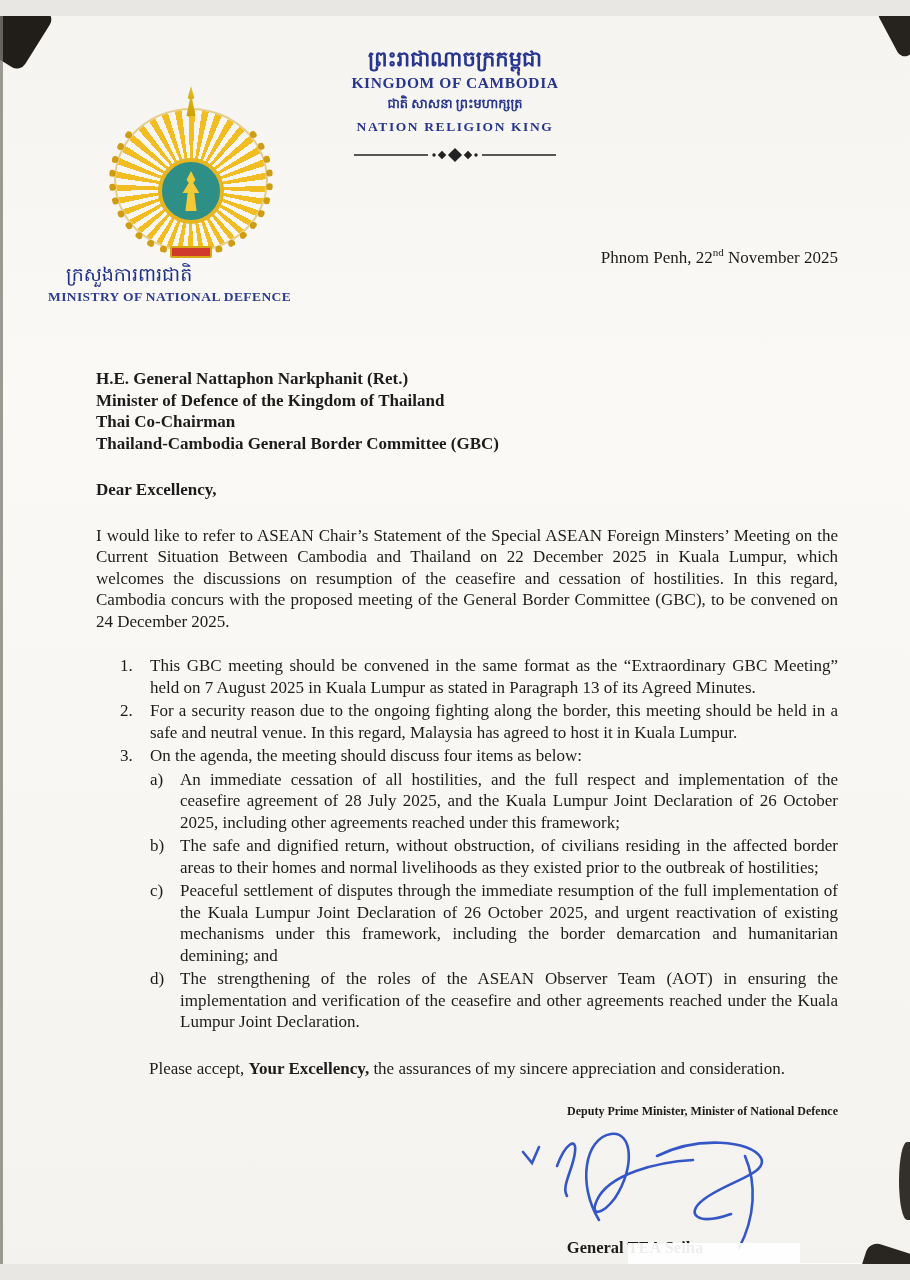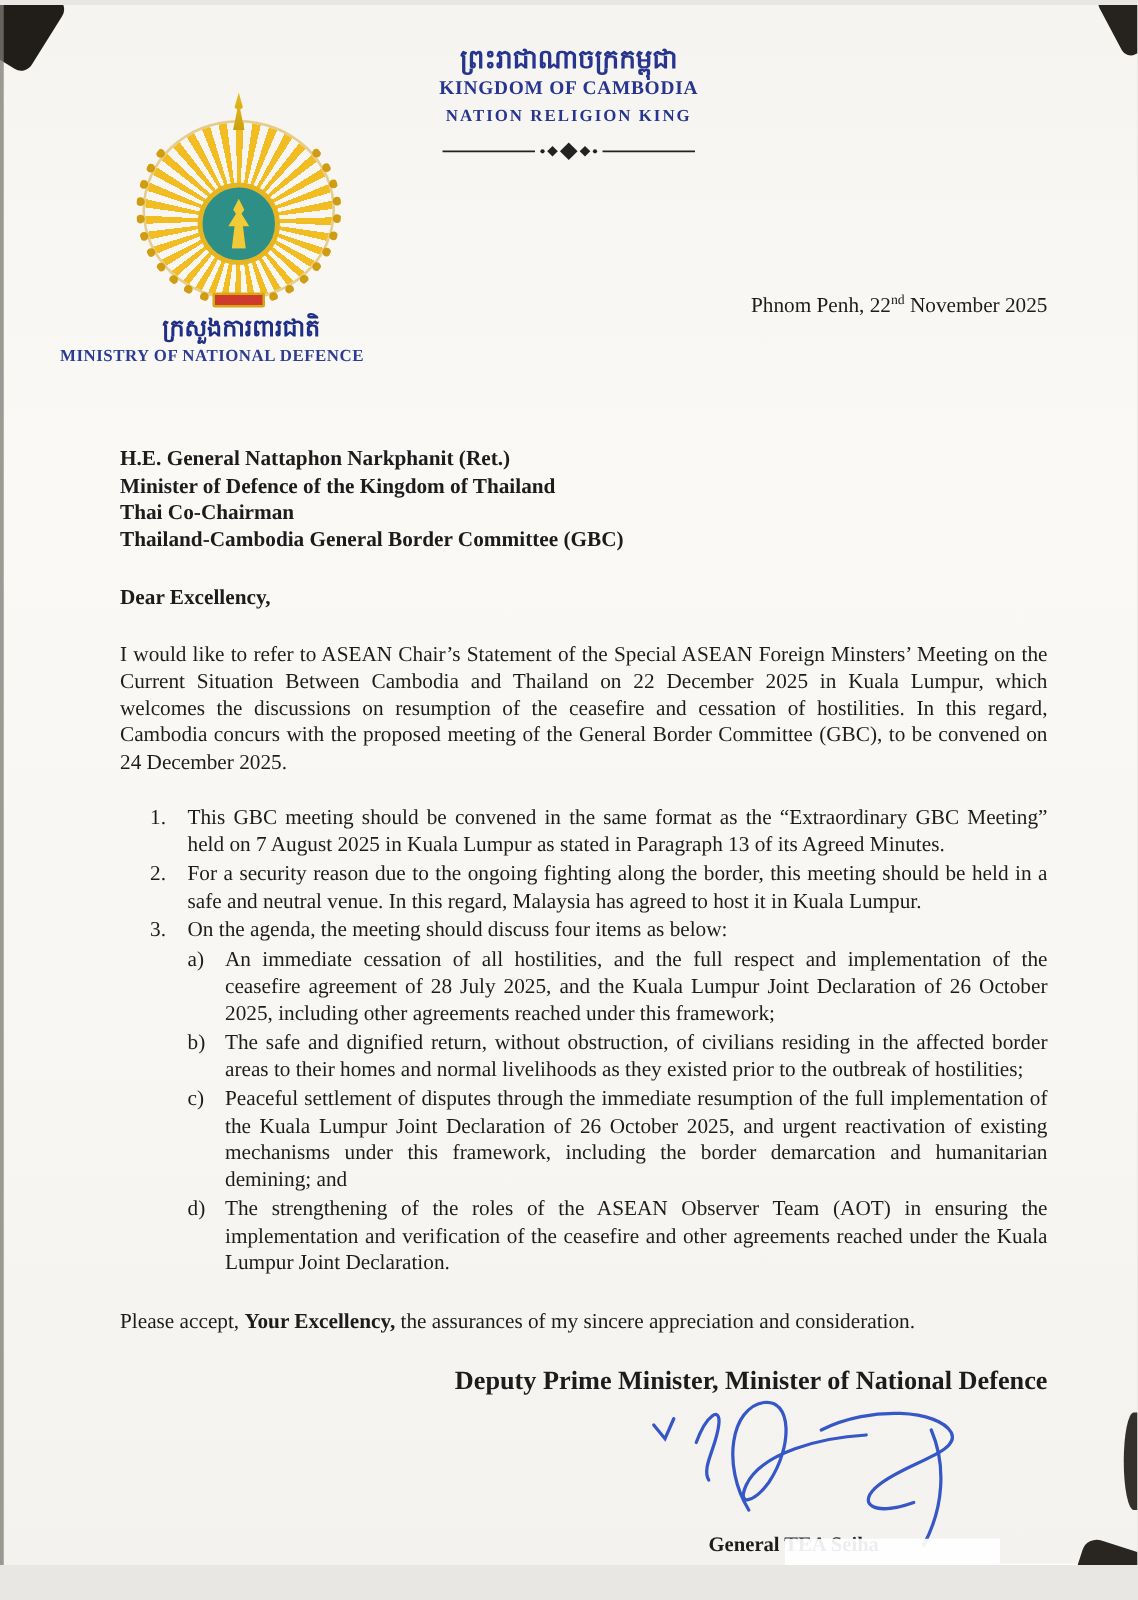--- a/index.html
+++ b/index.html
@@ -1,17 +1,17 @@
 <!DOCTYPE html>
 <html><head>
 <meta charset="utf-8">
 <style>
   html,body { margin:0; padding:0; background:#e8e7e4; }
   .page {
-    position:relative; width:910px; height:1248px; margin:4px auto;
+    position:relative; width:910px; height:1248px; margin:16px auto;
     background: linear-gradient(180deg,#f5f4f0 0%, #faf9f6 30%, #f7f6f2 70%, #f3f2ee 100%);
     font-family:"Liberation Serif", serif; color:#1c1c1c; overflow:hidden;
   }
 
   
   .artifact { position:absolute; z-index:6; }
   .art-tl { left:-16px; top:-20px; width:58px; height:66px; background:#211e1a; transform:rotate(32deg); border-radius:10px; }
   .art-tr { left:886px; top:-18px; width:44px; height:54px; background:#26231f; transform:rotate(-28deg); border-radius:8px; }
   .art-left-edge { left:0; top:0; width:3px; height:1280px; background:#7d7a73; opacity:.75; }
   .art-right-crescent { left:899px; top:1126px; width:16px; height:78px; background:#332f2a; border-radius:50% 0 0 50%; }
@@ -38,41 +38,41 @@
   .emblem-center { position:absolute; left:50px; top:58px; width:66px; height:66px; border-radius:50%;
     background:#2e8f86; border:4px solid #e7b422; box-sizing:border-box; }
   .emblem-figure { width:28px; height:40px; margin:9px auto 0; background:#f2ca35;
     clip-path:polygon(50% 0%, 66% 22%, 58% 30%, 80% 55%, 62% 55%, 70% 100%, 30% 100%, 38% 55%, 20% 55%, 42% 30%, 34% 22%); }
   .emblem-finial { position:absolute; left:77px; top:-14px; width:12px; height:30px;
     background:linear-gradient(#e9ba1e,#caa10e);
     clip-path:polygon(50% 0, 78% 40%, 60% 45%, 88% 100%, 12% 100%, 40% 45%, 22% 40%); }
   .emblem-base { position:absolute; left:62px; top:146px; width:42px; height:12px;
     background:#cf3a2c; border:2px solid #d8a714; border-radius:2px; box-sizing:border-box; }
 
-  .ministry-kh { position:absolute; top:246px; left:66px; width:254px; text-align:center;
-    color:#1f2f86; font-size:19px; font-weight:bold; z-index:1; }
+  .ministry-kh { position:absolute; top:246px; left:66px; width:254px; text-align:left;
+    color:#1f2f86; font-size:19px; font-weight:normal; z-index:1; }
   .ministry-en { position:absolute; top:273px; left:48px; width:290px; text-align:left;
     color:#2c3c92; font-size:13.5px; font-weight:bold; letter-spacing:.4px; z-index:1; }
 
   .dateline { position:absolute; top:230px; right:72px; font-size:17px; z-index:1; }
   .dateline sup { font-size:11px; }
 
   
   .letter-body { position:absolute; left:96px; top:352px; width:742px; font-size:17px; line-height:21.5px; z-index:1; }
   .recipient p { margin:0; font-weight:bold; }
   .salutation { margin:25px 0 0; font-weight:bold; }
   .para { margin:24px 0 0; text-align:justify; }
   .list { margin-top:23px; padding-left:24px; }
   .sublist { padding-left:30px; }
   .li { display:flex; margin-top:2px; }
   .li-num { flex:none; width:30px; }
   .li-text { flex:1; text-align:justify;font-family:Liberation Serif, serif; }
-  .closing { margin:25px 0 0; }
-
-  .signoff-title { position:absolute; top:1088px; right:72px; font-weight:bold; font-size:21px; z-index:1; }
+  .closing { margin:25px 0 0;text-align:center; }
+
+  .signoff-title { position:absolute; top:1088px; right:72px; font-weight:bold; font-size:12px; z-index:1; }
   .signature { position:absolute; left:505px; top:1104px; z-index:3; }
   .signatory { position:absolute; top:1222px; left:510px; width:250px; text-align:center;
     font-weight:bold; font-size:16.5px; z-index:2; }
 
   .redact { position:absolute; background:rgba(255,255,255,.92); z-index:4; }
   .redact-1 { left:628px; top:1227px; width:172px; height:24px; }
   .redact-2 { left:748px; top:1247px; width:126px; height:20px; }
 
   .footer { position:absolute; left:0; right:0; top:1256px; text-align:center;
     color:#3a50b5; font-size:12px; font-family:"Liberation Sans", sans-serif; z-index:2; }
@@ -85,20 +85,21 @@
   <div class="artifact art-tl"></div>
   <div class="artifact art-tr"></div>
   <div class="artifact art-left-edge"></div>
   <div class="artifact art-right-crescent"></div>
   <div class="artifact art-br"></div>
   <div class="artifact art-bl"></div>
 
   <div class="header">
     <div class="kh-kingdom">ព្រះរាជាណាចក្រកម្ពុជា</div>
     <div class="en-kingdom">KINGDOM OF CAMBODIA</div>
+    <div class="kh-motto">ជាតិ សាសនា ព្រះមហាក្សត្រ</div>
     <div class="en-motto">NATION RELIGION KING</div>
     <div class="divider">
       <svg width="210" height="16" viewBox="0 0 210 16">
         <line x1="4" y1="8" x2="78" y2="8" stroke="#222" stroke-width="1.4"></line>
         <line x1="132" y1="8" x2="206" y2="8" stroke="#222" stroke-width="1.4"></line>
         <circle cx="84" cy="8" r="1.7" fill="#222"></circle>
         <circle cx="126" cy="8" r="1.7" fill="#222"></circle>
         <rect x="100" y="3" width="10" height="10" transform="rotate(45 105 8)" fill="#222"></rect>
         <rect x="89" y="5" width="6" height="6" transform="rotate(45 92 8)" fill="#222"></rect>
         <rect x="115" y="5" width="6" height="6" transform="rotate(45 118 8)" fill="#222"></rect>

